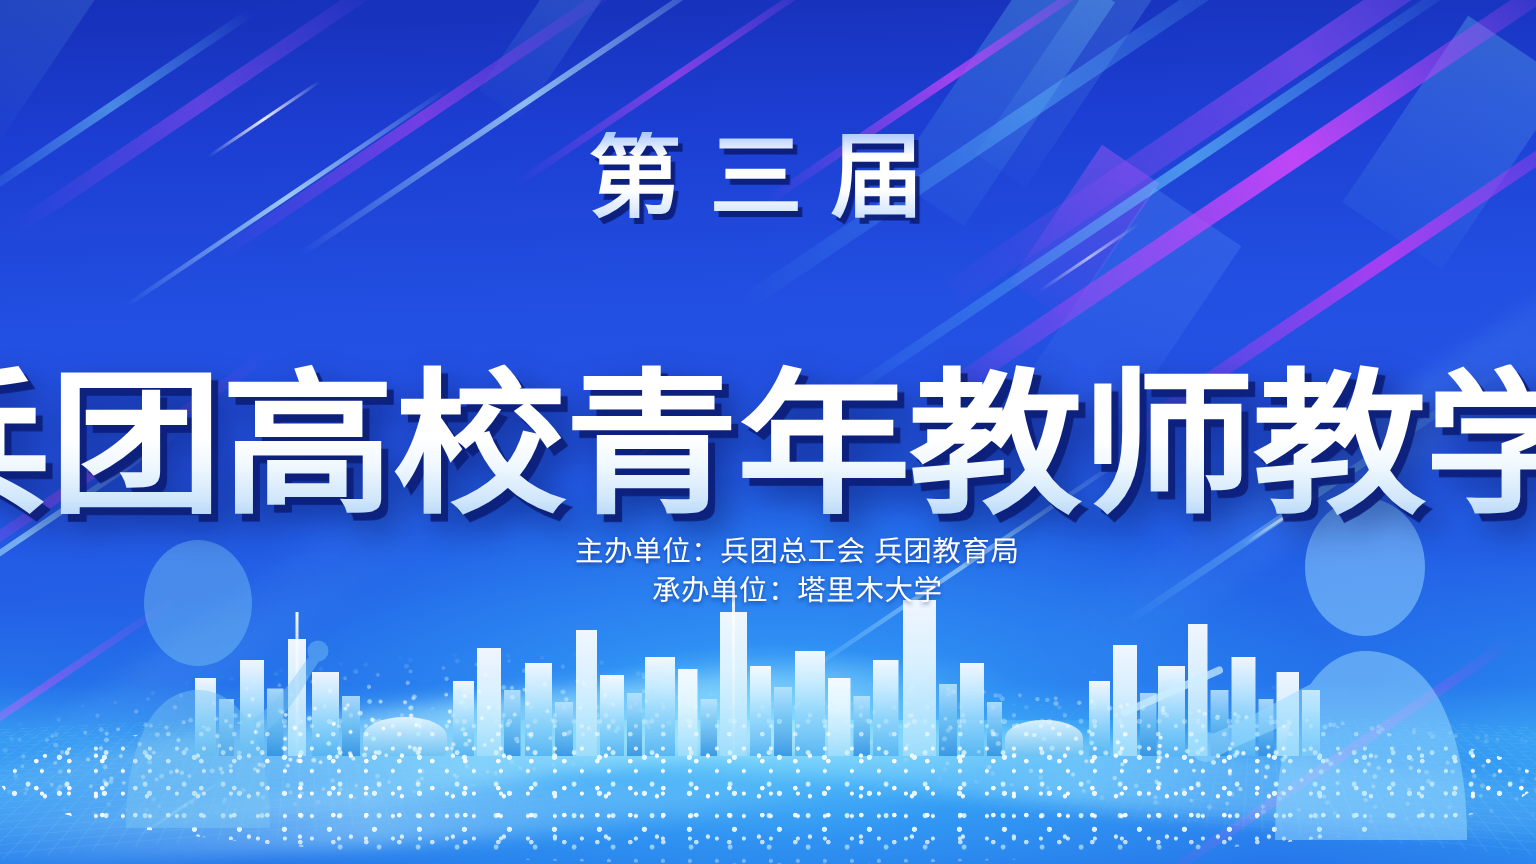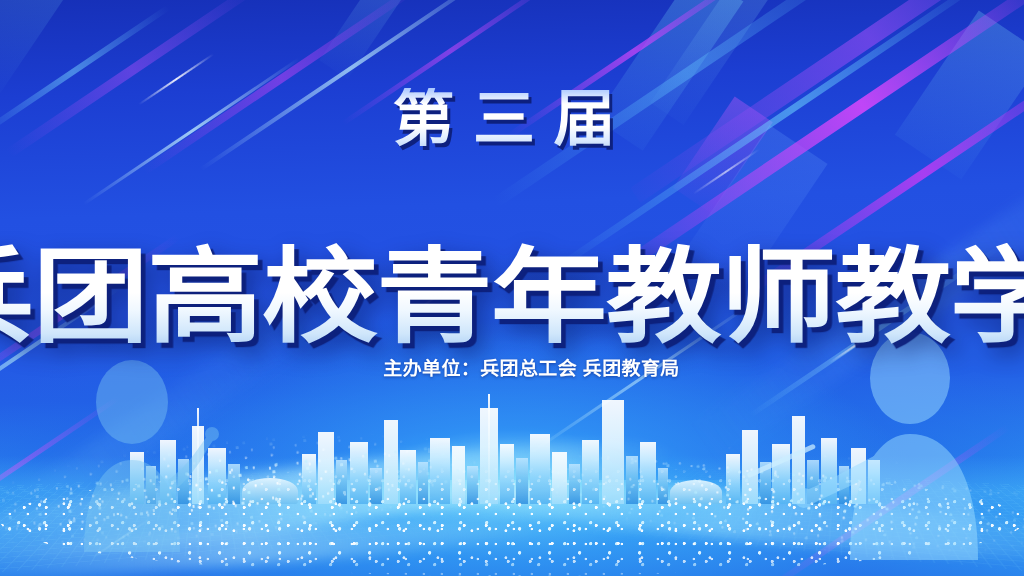--- a/index.html
+++ b/index.html
@@ -96,21 +96,21 @@
       drop-shadow(4px 5px 0 rgba(12,30,120,.92))
       drop-shadow(6px 8px 10px rgba(5,16,80,.45));
     white-space:nowrap;
   }
 
   .meta{
     position:absolute;left:0;right:0;top:356px;
     text-align:center;color:#ffffff;
   }
   .meta .line{
-    font-size:19px;line-height:26px;font-weight:bold;
+    font-size:19px;line-height:26px;font-weight:normal;
     letter-spacing:.02em;
     text-shadow:0 1px 3px rgba(8,28,110,.55);
     padding-left:39px;
   }
   .meta .date{
     margin-top:14px;
     font-size:23px;line-height:30px;font-weight:normal;
     letter-spacing:.02em;
     text-shadow:0 1px 4px rgba(8,28,110,.5);
   }
@@ -306,15 +306,16 @@
       <rect x="-2" y="128" width="74" height="5" rx="2.5" transform="rotate(-24 36 130)" fill="#cdeeff" opacity=".72"></rect>
     </svg>
   </div>
 
   <div class="kicker">第三届</div>
 
   <h1 class="title">兵团高校青年教师教学竞赛</h1>
 
   <div class="meta">
     <div class="line">主办单位：兵团总工会 兵团教育局</div>
+    <div class="line">承办单位：塔里木大学</div>
   </div>
 
 </div>
 
 </body></html>

